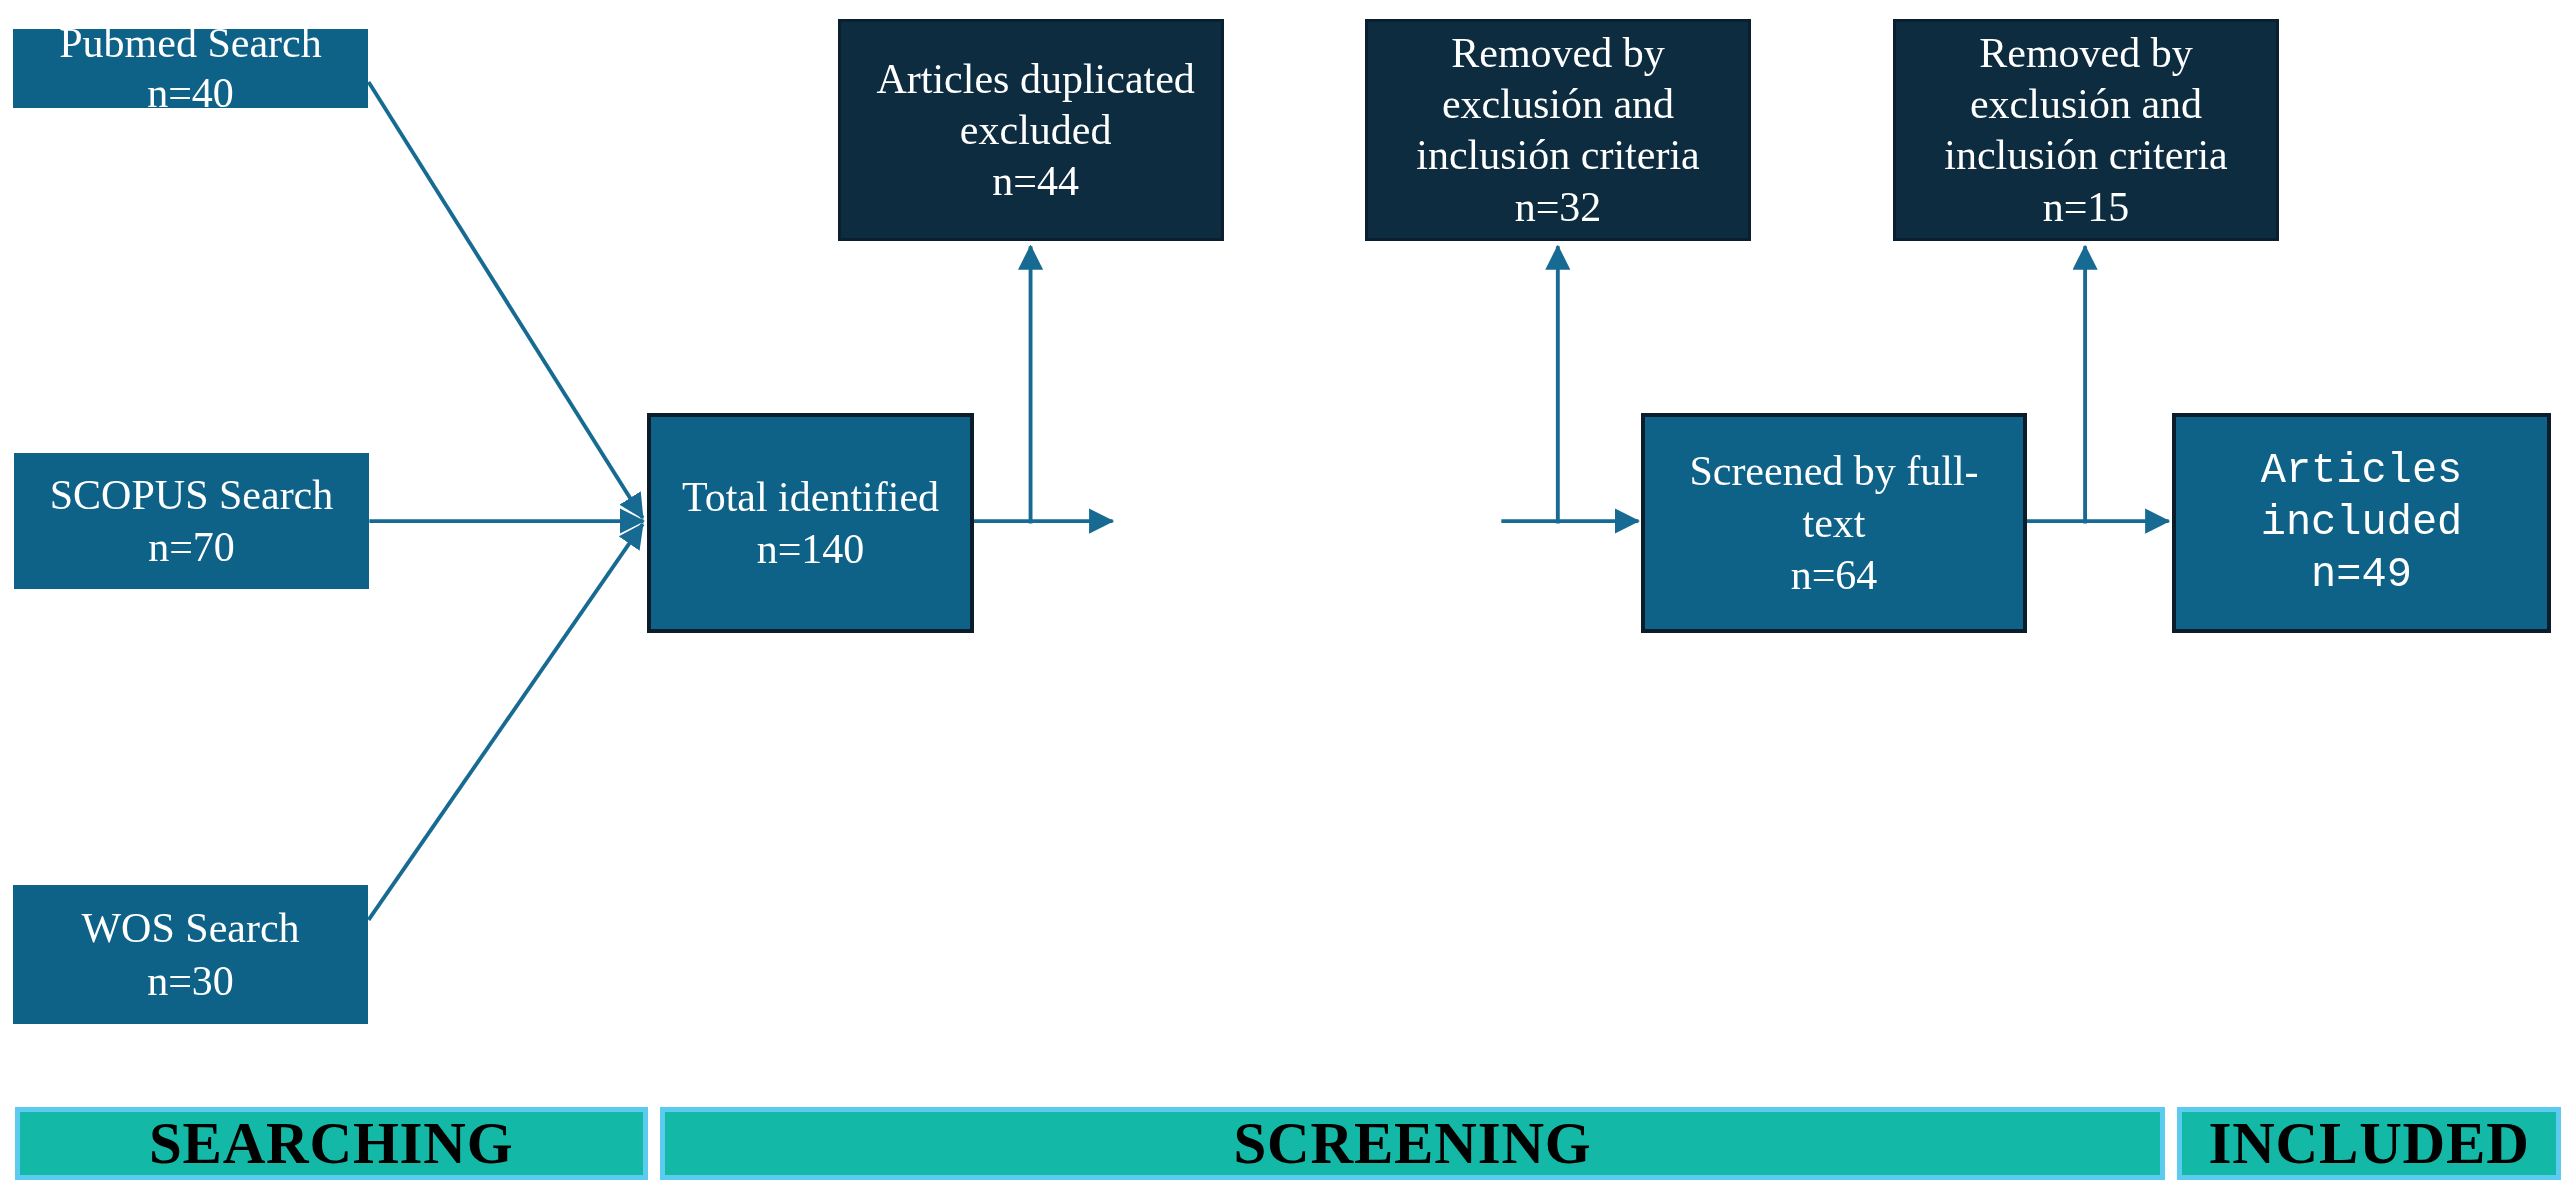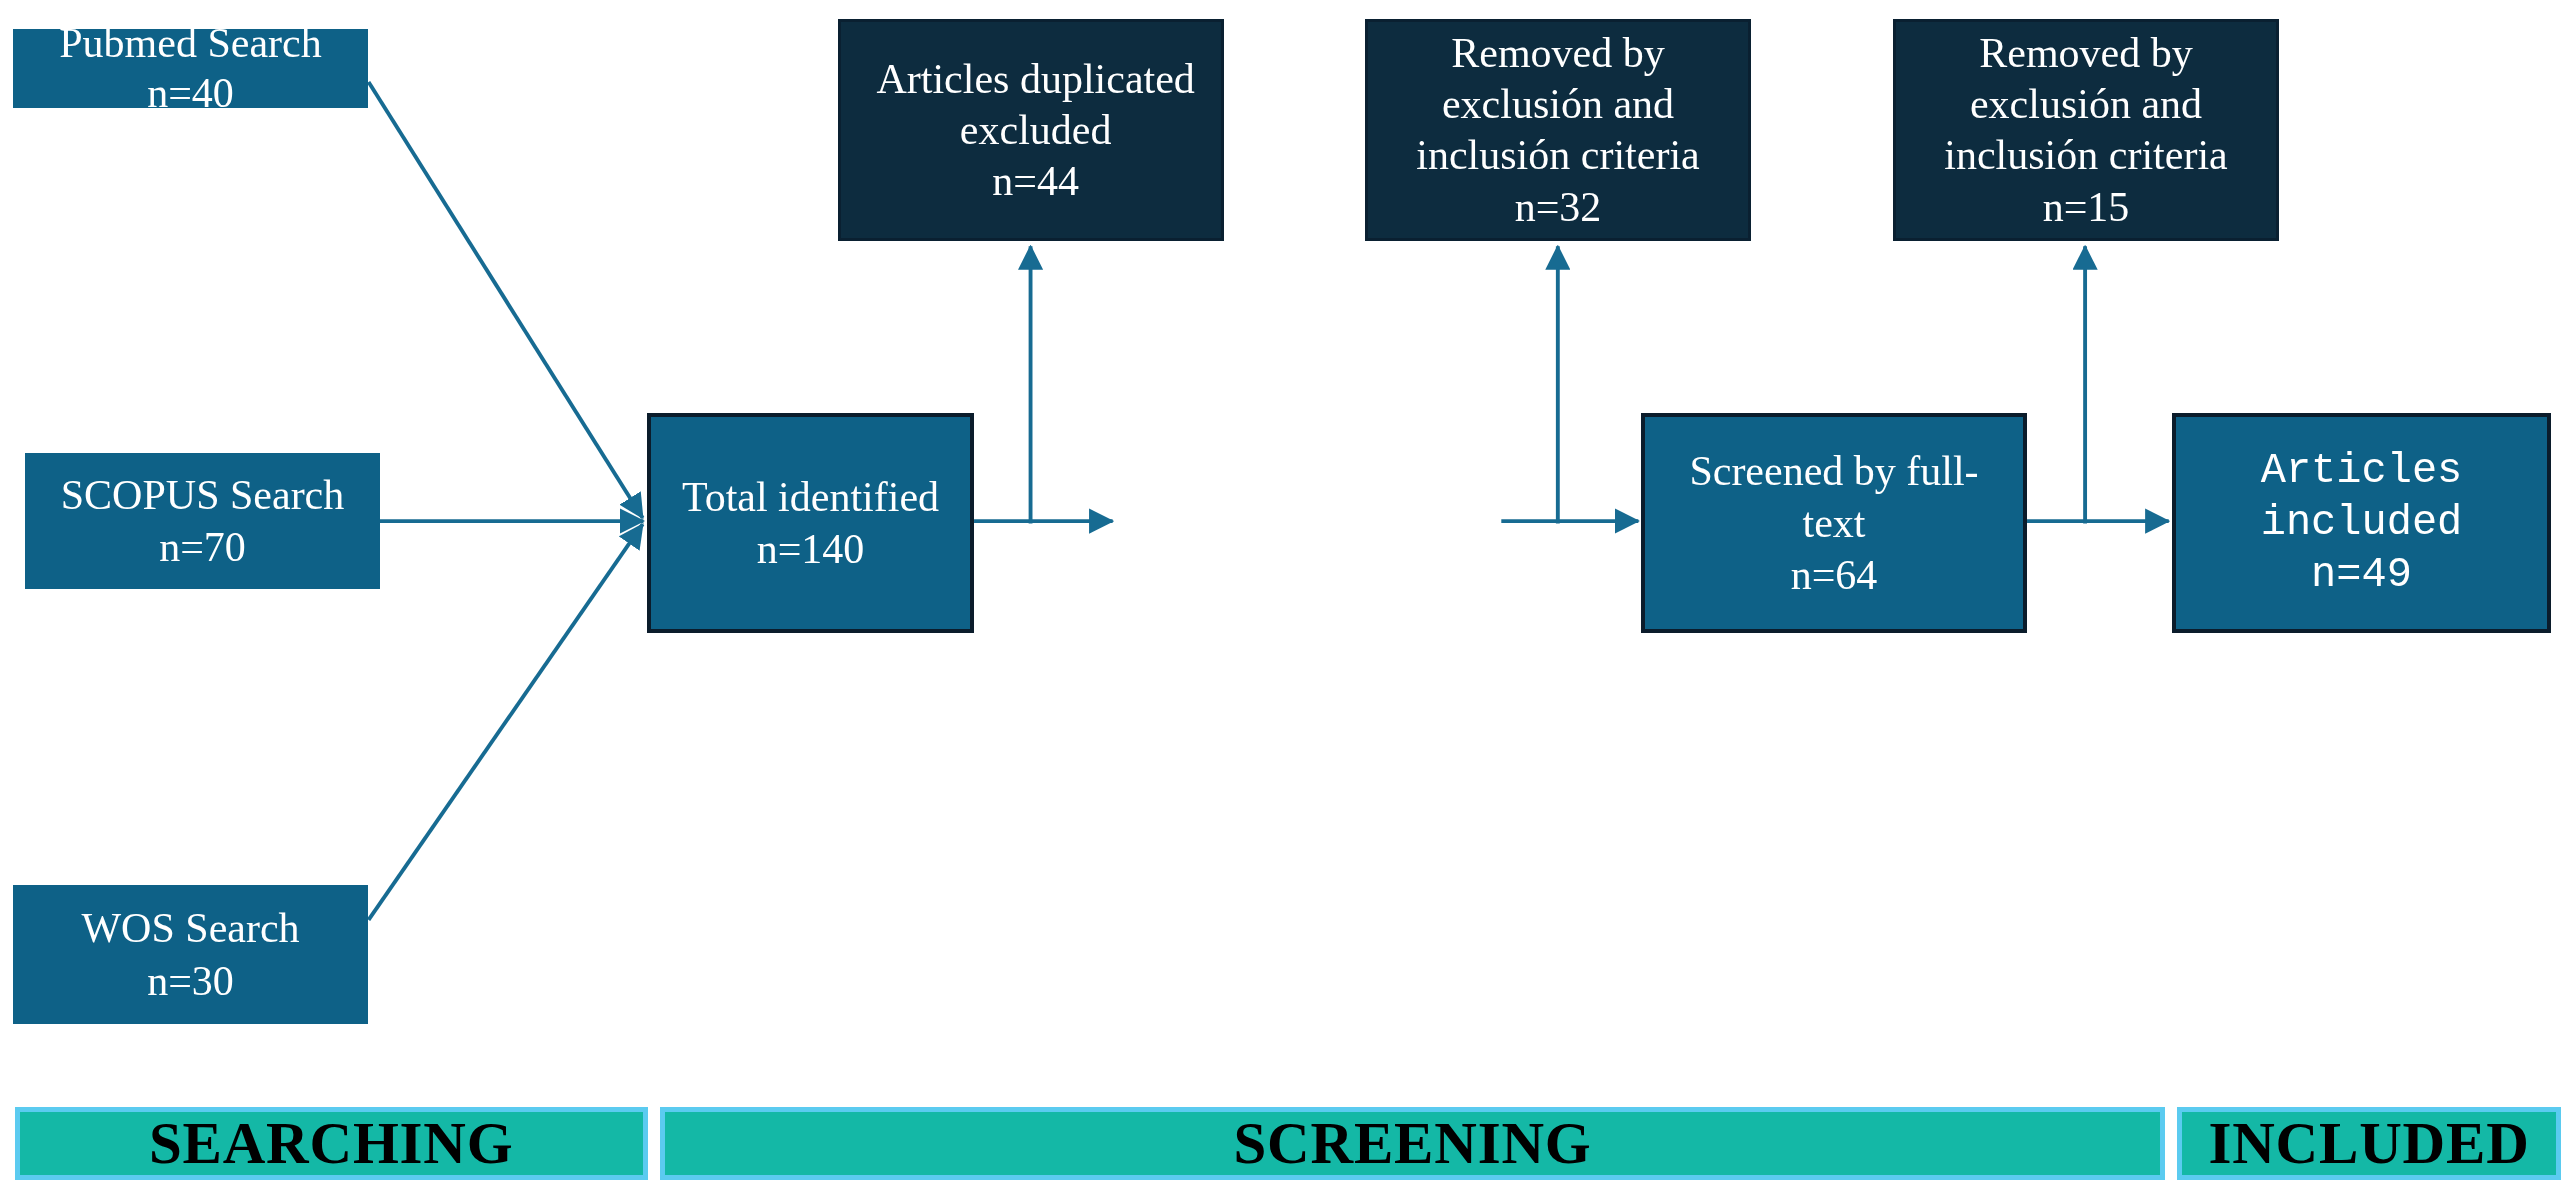--- a/index.html
+++ b/index.html
@@ -28,21 +28,21 @@
     font-size: 42px;
     line-height: 1.24;
     white-space: pre-line;
     padding: 3.1px 7.7px;
   }
   .source { background: #0e6187; }
   .flow   { background: #0e6187; border: 4.6px solid #0b1c2b; }
   .excl   { background: #0d2c3f; border: 3.9px solid #0a2031; line-height: 1.22; }
 
   .src-pubmed { left: 13px;   top: 29px;   width: 355px; height: 79px; line-height: 1.18; }
-  .src-scopus { left: 25px;   top: 453px;  width: 355px; height: 136px; }
+  .src-scopus { left: 14px;   top: 453px;  width: 355px; height: 136px; }
   .src-wos    { left: 13px;   top: 885px; width: 355px; height: 139px; }
 
   .flow-total { left: 647px;  top: 413px; width: 327px; height: 220px; }
   .flow-s1    { left: 1116px; top: 413px; width: 386px; height: 220px; }
   .flow-s2    { left: 1641px; top: 413px; width: 386px; height: 220px; }
   .flow-inc   { left: 2172px; top: 413px; width: 379px; height: 220px; font-family: Liberation Mono, monospace; }
 
   .ex1 { left: 838px; top: 19.4px; width: 386px; height: 222px; padding-left: 17px; }
   .ex2 { left: 1365px; top: 19.4px; width: 386px; height: 222px; }
   .ex3 { left: 1893px; top: 19.4px; width: 386px; height: 222px; }

